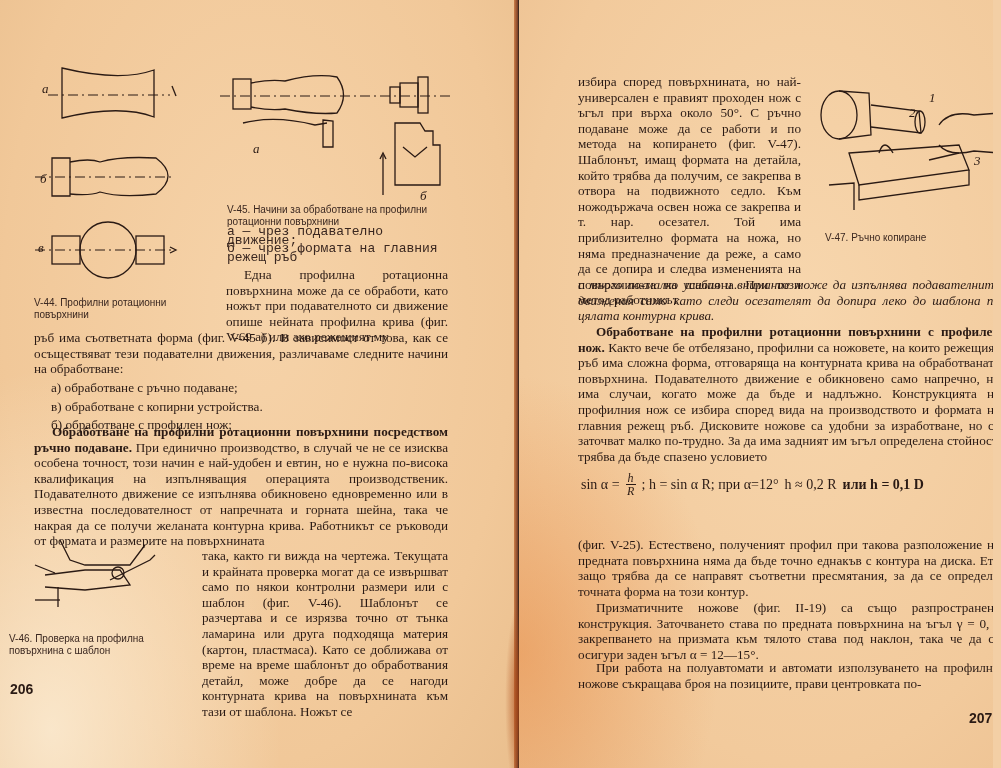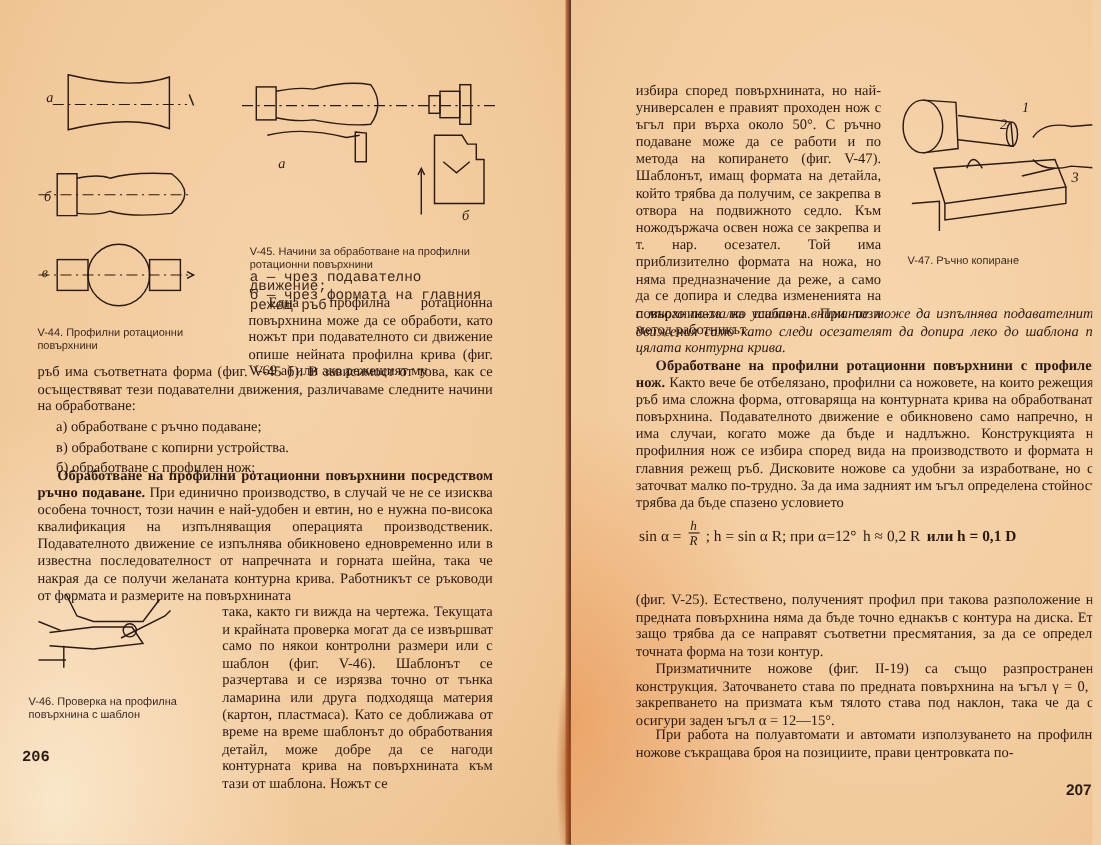--- a/index.html
+++ b/index.html
@@ -91,21 +91,21 @@
 
       <rect x="175" y="22" width="10" height="16"></rect>
       <rect x="185" y="18" width="18" height="24"></rect>
       <rect x="203" y="12" width="10" height="36"></rect>
       <path d="M180 58 L205 58 L210 66 L218 66 L218 80 L225 80 L225 120 L180 120 Z"></path>
       <path d="M188 82 L200 92 L212 82"></path>
       <line x1="168" y1="90" x2="168" y2="130"></line>
       <path d="M165 94 l3 -6 l3 6"></path>
       <text x="205" y="135">б</text>
     </svg>
-    <div class="caption" style="left:227px;top:204px;width:220px;margin-top:20px;">
+    <div class="caption" style="left:227px;top:204px;width:220px;">
       <span>V-45. Начини за обработване на профилни ротационни повърхнини</span>
       <span class="sub">а — чрез подавателно движение;</span>
       <span class="sub">б — чрез формата на главния режещ ръб</span>
     </div>
 
     <div class="txt indent" style="left:226px;top:267px;width:222px;">Една профилна ротационна повърхнина може да се обработи, като ножът при подавателното си движение опише нейната профилна крива (фиг. V-69 а) или ако режещият му</div>
 
     <div class="txt" style="left:34px;top:330px;width:414px;">ръб има съответната форма (фиг. V-45 б). В зависимост от това, как се осъществяват тези подавателни движения, различаваме следните начини на обработване:</div>
 
     <div class="txt" style="left:34px;top:377px;width:414px;">
@@ -123,23 +123,23 @@
 
     <svg style="left:30px;top:525px;width:130px;height:80px;">
       <path d="M30 15 L40 35 L55 40 L100 40 L115 20"></path>
       <path d="M15 50 L55 45 L90 45 L100 60 L55 65 L15 62"></path>
       <path d="M80 55 L120 35 L125 30"></path>
       <circle cx="88" cy="48" r="6"></circle>
       <line x1="5" y1="40" x2="25" y2="48"></line>
       <line x1="5" y1="75" x2="30" y2="75"></line>
       <line x1="28" y1="62" x2="28" y2="82"></line>
     </svg>
-    <div class="caption" style="left:26px;top:633px;width:150px;">V-46. Проверка на профилна повърхнина с шаблон</div>
+    <div class="caption" style="left:9px;top:633px;width:150px;">V-46. Проверка на профилна повърхнина с шаблон</div>
 
-    <div class="pagenum" style="left:20px;top:681px;font-family:Liberation Mono, monospace;">206</div>
+    <div class="pagenum" style="left:10px;top:681px;">206</div>
   </div>
 
   <div class="gutter"></div>
   <div class="gutter-stain"></div>
 
   <div class="page right">
 
     <div class="txt" style="left:59px;top:74px;width:223px;">избира според повърхнината, но най-универсален е правият проходен нож с ъгъл при върха около 50°. С ръчно подаване може да се работи и по метода на копирането (фиг. V-47). Шаблонът, имащ формата на детайла, който трябва да получим, се закрепва в отвора на подвижното седло. Към ножодържача освен ножа се закрепва и т. нар. осезател. Той има приблизително формата на ножа, но няма предназначение да реже, а само да се допира и следва измененията на повърхнината на шаблона. При този метод работникът</div>
 
     <svg style="left:290px;top:75px;width:200px;height:140px;">
@@ -159,21 +159,21 @@
     </svg>
     <div class="caption" style="left:306px;top:232px;width:160px;">V-47. Ръчно копиране</div>
 
     <div class="txt" style="left:59px;top:277px;width:422px;font-style:italic;">с много по-малко усилия и внимание може да изпълнява подавателните движения само като следи осезателят да допира леко до шаблона по цялата контурна крива.</div>
 
     <div class="txt indent" style="left:59px;top:324px;width:422px;">
       <span class="bold">Обработване на профилни ротационни повърхнини с профилен нож.</span>
       <span>Както вече бе отбелязано, профилни са ножовете, на които режещият ръб има сложна форма, отговаряща на контурната крива на обработваната повърхнина. Подавателното движение е обикновено само напречно, но има случаи, когато може да бъде и надлъжно. Конструкцията на профилния нож се избира според вида на производството и формата на главния режещ ръб. Дисковите ножове са удобни за изработване, но се заточват малко по-трудно. За да има задният им ъгъл определена стойност, трябва да бъде спазено условието</span>
     </div>
 
-    <div class="formula" style="left:62px;top:472px;align-items:flex-end;">
+    <div class="formula" style="left:62px;top:472px;">
       <span>sin α =</span>
       <span class="frac">
         <span>h</span>
         <span>R</span>
       </span>
       <span>; h = sin α R; при α=12°</span>
       <span>h ≈ 0,2 R</span>
       <span class="bold">или h = 0,1 D</span>
     </div>
 

